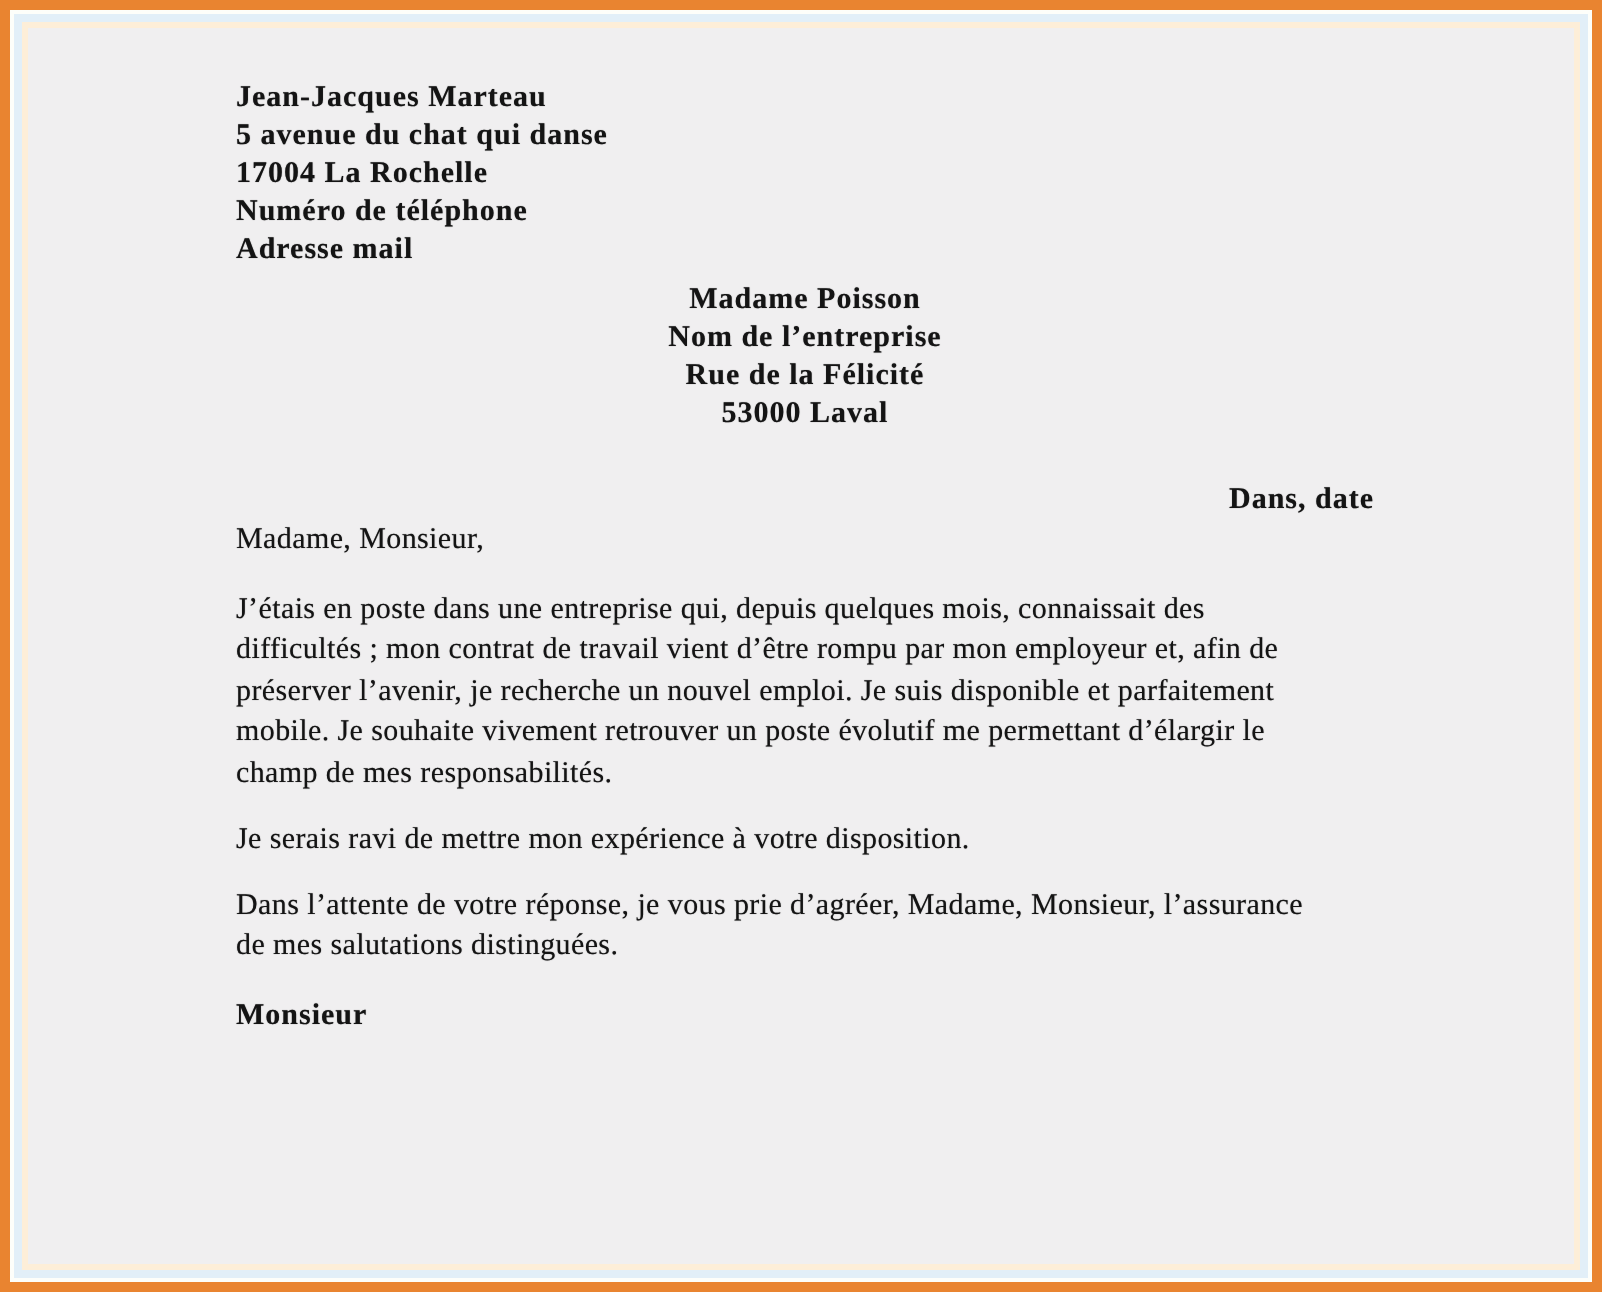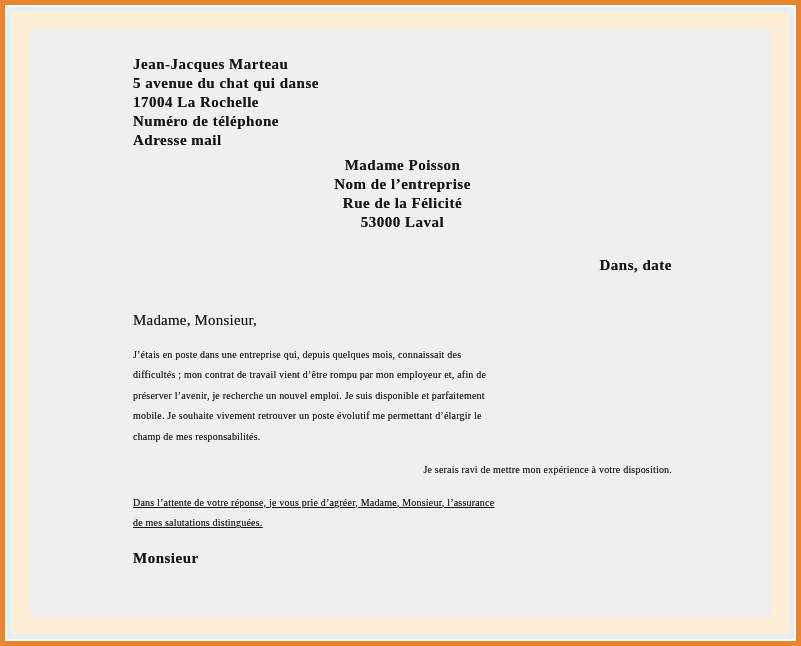--- a/index.html
+++ b/index.html
@@ -18,21 +18,21 @@
     background: #ffffff;
   }
   .frame {
     width: 801px; height: 646px;
     background: var(--border-orange, #e98430);
     padding: 5px;
   }
   .ring { width: 100%; height: 100%; }
   .ring-white { background: var(--border-white-ring, #fdfefa); padding: 2px; }
   .ring-blue  { background: var(--border-blue-ring, #e2eff8);  padding: 4px; }
-  .ring-peach { background: var(--border-peach-ring, #fdeed8); padding: 18px; }
+  .ring-peach { background: var(--border-peach-ring, #fdeed8); padding: 3px; }
   .paper {
     width: 100%; height: 100%;
     background: var(--paper-background, #f0eff0);
     color: var(--text, #141414);
     padding: 26px 100px 0 104px;
     overflow: hidden;
     text-shadow: 0 0 0.5px rgba(20,20,20,0.55);
   }
   .lines { white-space: pre-line; }
   .address {
@@ -45,35 +45,34 @@
   .recipient { margin-top: 6px; text-align: center; }
   .date-line {
     margin-top: 24px;
     text-align: right;
     font-weight: 700;
     font-size: 15px;
     line-height: 19px;
     letter-spacing: 0.5px;
   }
   .salutation {
-    margin-top: 35px;
     font-size: 15px;
     line-height: 20.5px;
     letter-spacing: 0.2px;
   }
   .para {
-    font-size: 10px;
+    font-size: 15px;
     line-height: 20.5px;
     letter-spacing: 0.2px;
     max-width: 567px;
   }
   .para-1 { margin-top: 14px; }
-  .para-2 { margin-top: 13px; text-align: right; }
+  .para-2 { margin-top: 13px; }
   .para-3 { margin-top: 18px; }
-  .para-4 { margin-top: 12px; text-decoration: underline; }
+  .para-4 { margin-top: 12px; }
   .signature {
     margin-top: 15px;
     font-weight: 700;
     font-size: 15px;
     line-height: 19px;
     letter-spacing: 0.5px;
   }
 </style>
 </head>
 <body>

